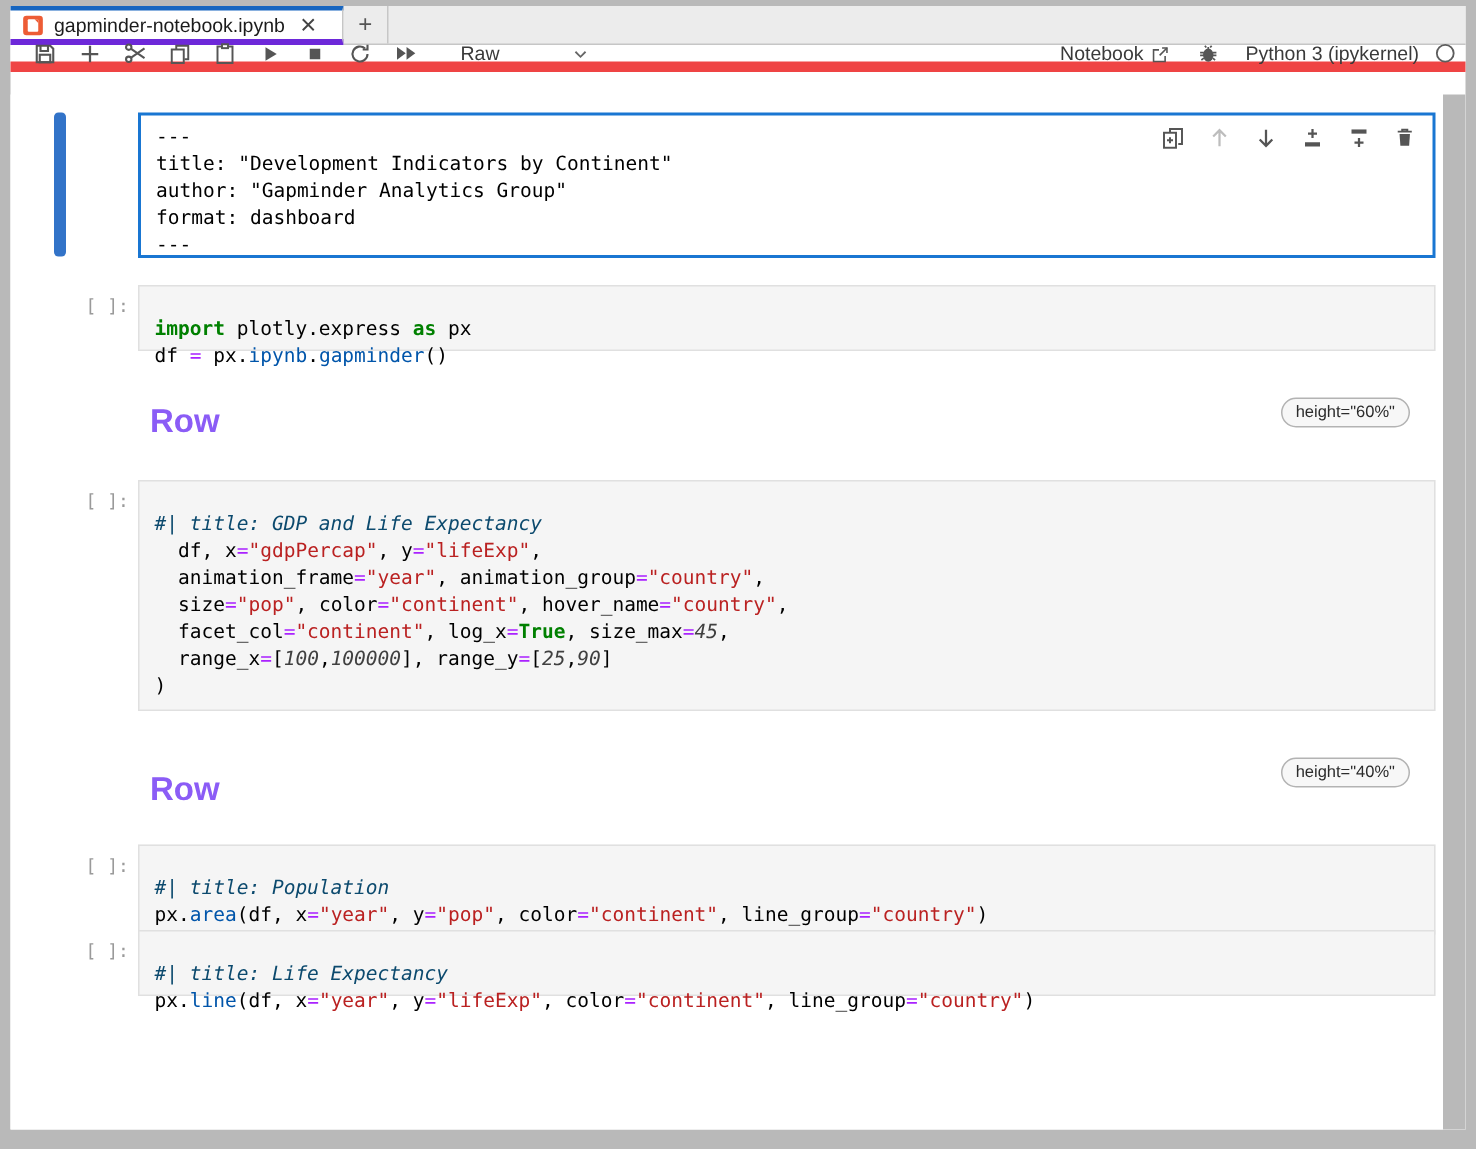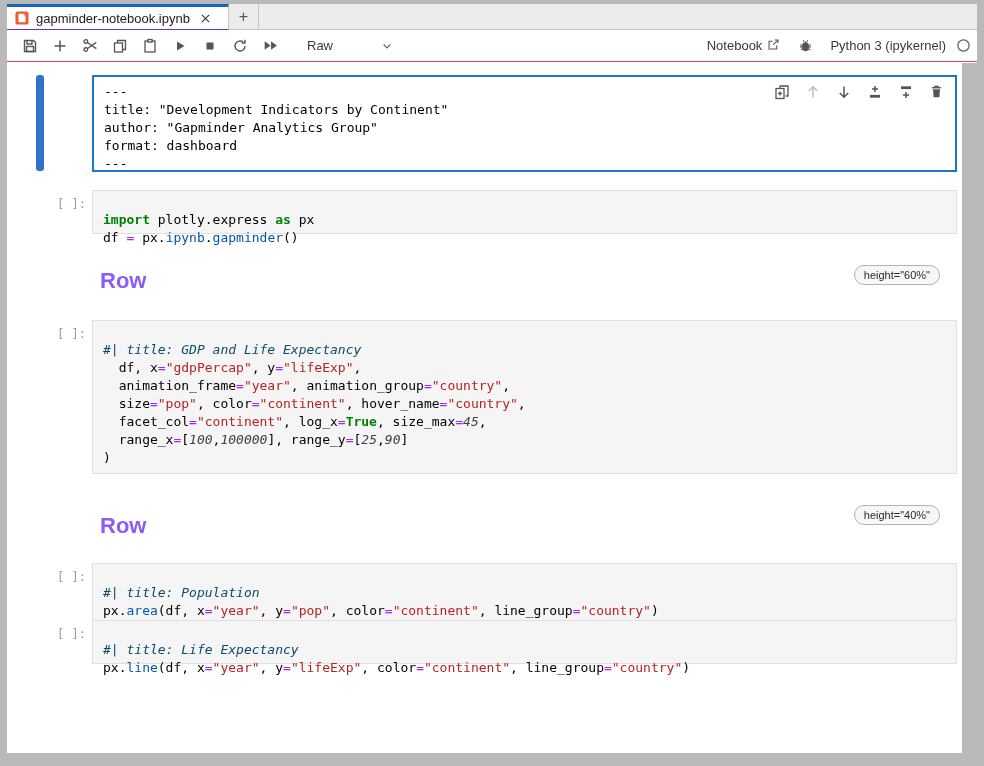--- a/index.html
+++ b/index.html
@@ -17,40 +17,40 @@
   
   .tabbar {
     position:absolute; left:0; top:0; right:0; height:26px;
     background:#ececec; border-bottom:1px solid #c6c6c6;
     display:flex; align-items:stretch;
   }
   .tab-active {
     width:222px; background:#ffffff;
     border-top:3px solid #1665c0; border-right:1px solid #c6c6c6;
     display:flex; align-items:center; gap:7px; padding:0 8px;
-    position:relative; margin-bottom:-1px; border-bottom:1px solid #6d28d9;
+    position:relative; margin-bottom:-1px; border-bottom:4px solid #6d28d9;
   }
   .tab-title { font-size:13px; color:#1b1b1b; white-space:nowrap; }
   .tab-plus {
     width:30px; display:flex; align-items:center; justify-content:center;
     border-right:1px solid #c6c6c6; color:#555; font-size:16px; cursor:default;
   }
   
   .toolbar {
-    position:absolute; left:0; top:26px; right:0; height:32px;
-    background:#ffffff; border-bottom:1px solid #ef4444;
+    position:absolute; left:0; top:26px; right:0; height:18px;
+    background:#ffffff; border-bottom:7px solid #ef4444;
     display:flex; align-items:center; font-size:13px; color:#3a3a3a;
   }
   .tb-btn { width:30px; height:26px; display:flex; align-items:center; justify-content:center; }
   .tb-btn:first-child { margin-left:8px; }
   .tb-mode { margin-left:22px; display:flex; align-items:center; }
   .tb-mode-chev { margin-left:48px; display:flex; align-items:center; }
   .tb-spacer { flex:1; }
   .tb-right { display:flex; align-items:center; gap:10px; padding-right:6px; }
-  .tb-notebook { display:flex; align-items:flex-start; gap:5px; }
+  .tb-notebook { display:flex; align-items:flex-end; gap:5px; }
   
   .content {
     position:absolute; left:0; top:59px; right:0; bottom:0;
     background:#ffffff;
   }
   .right-gutter {
     position:absolute; right:0; top:0; width:15px; bottom:0;
     background:#b9b9b9;
   }
   .collapser {

